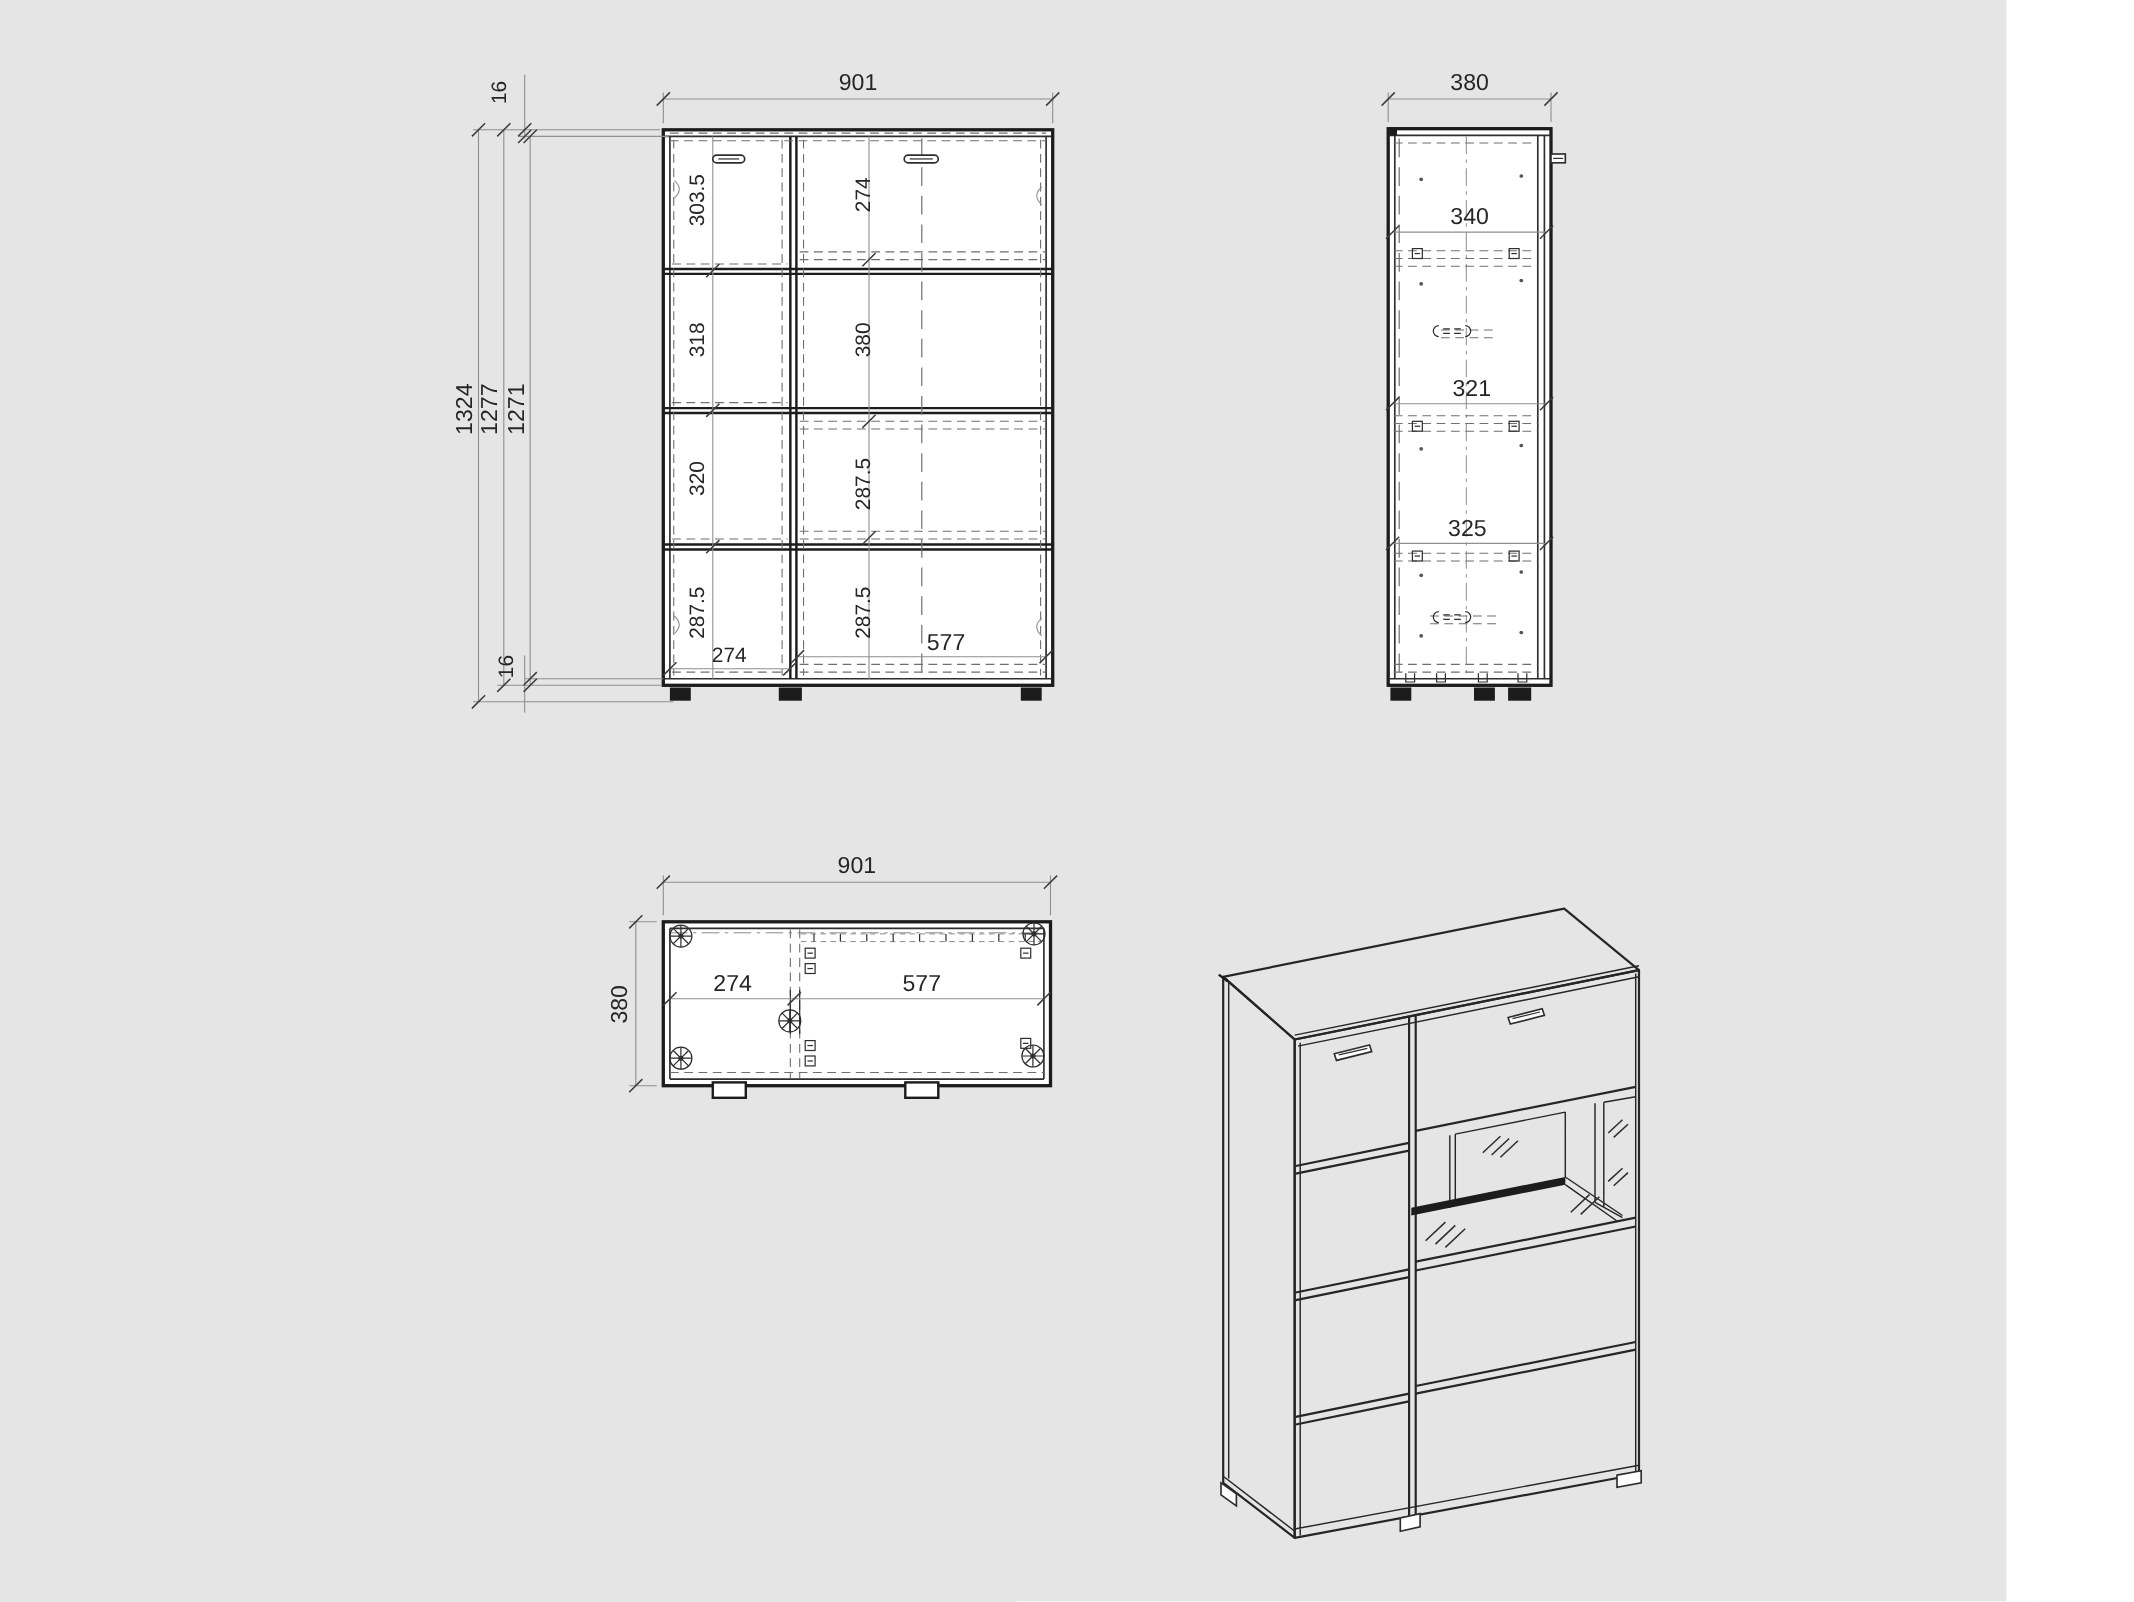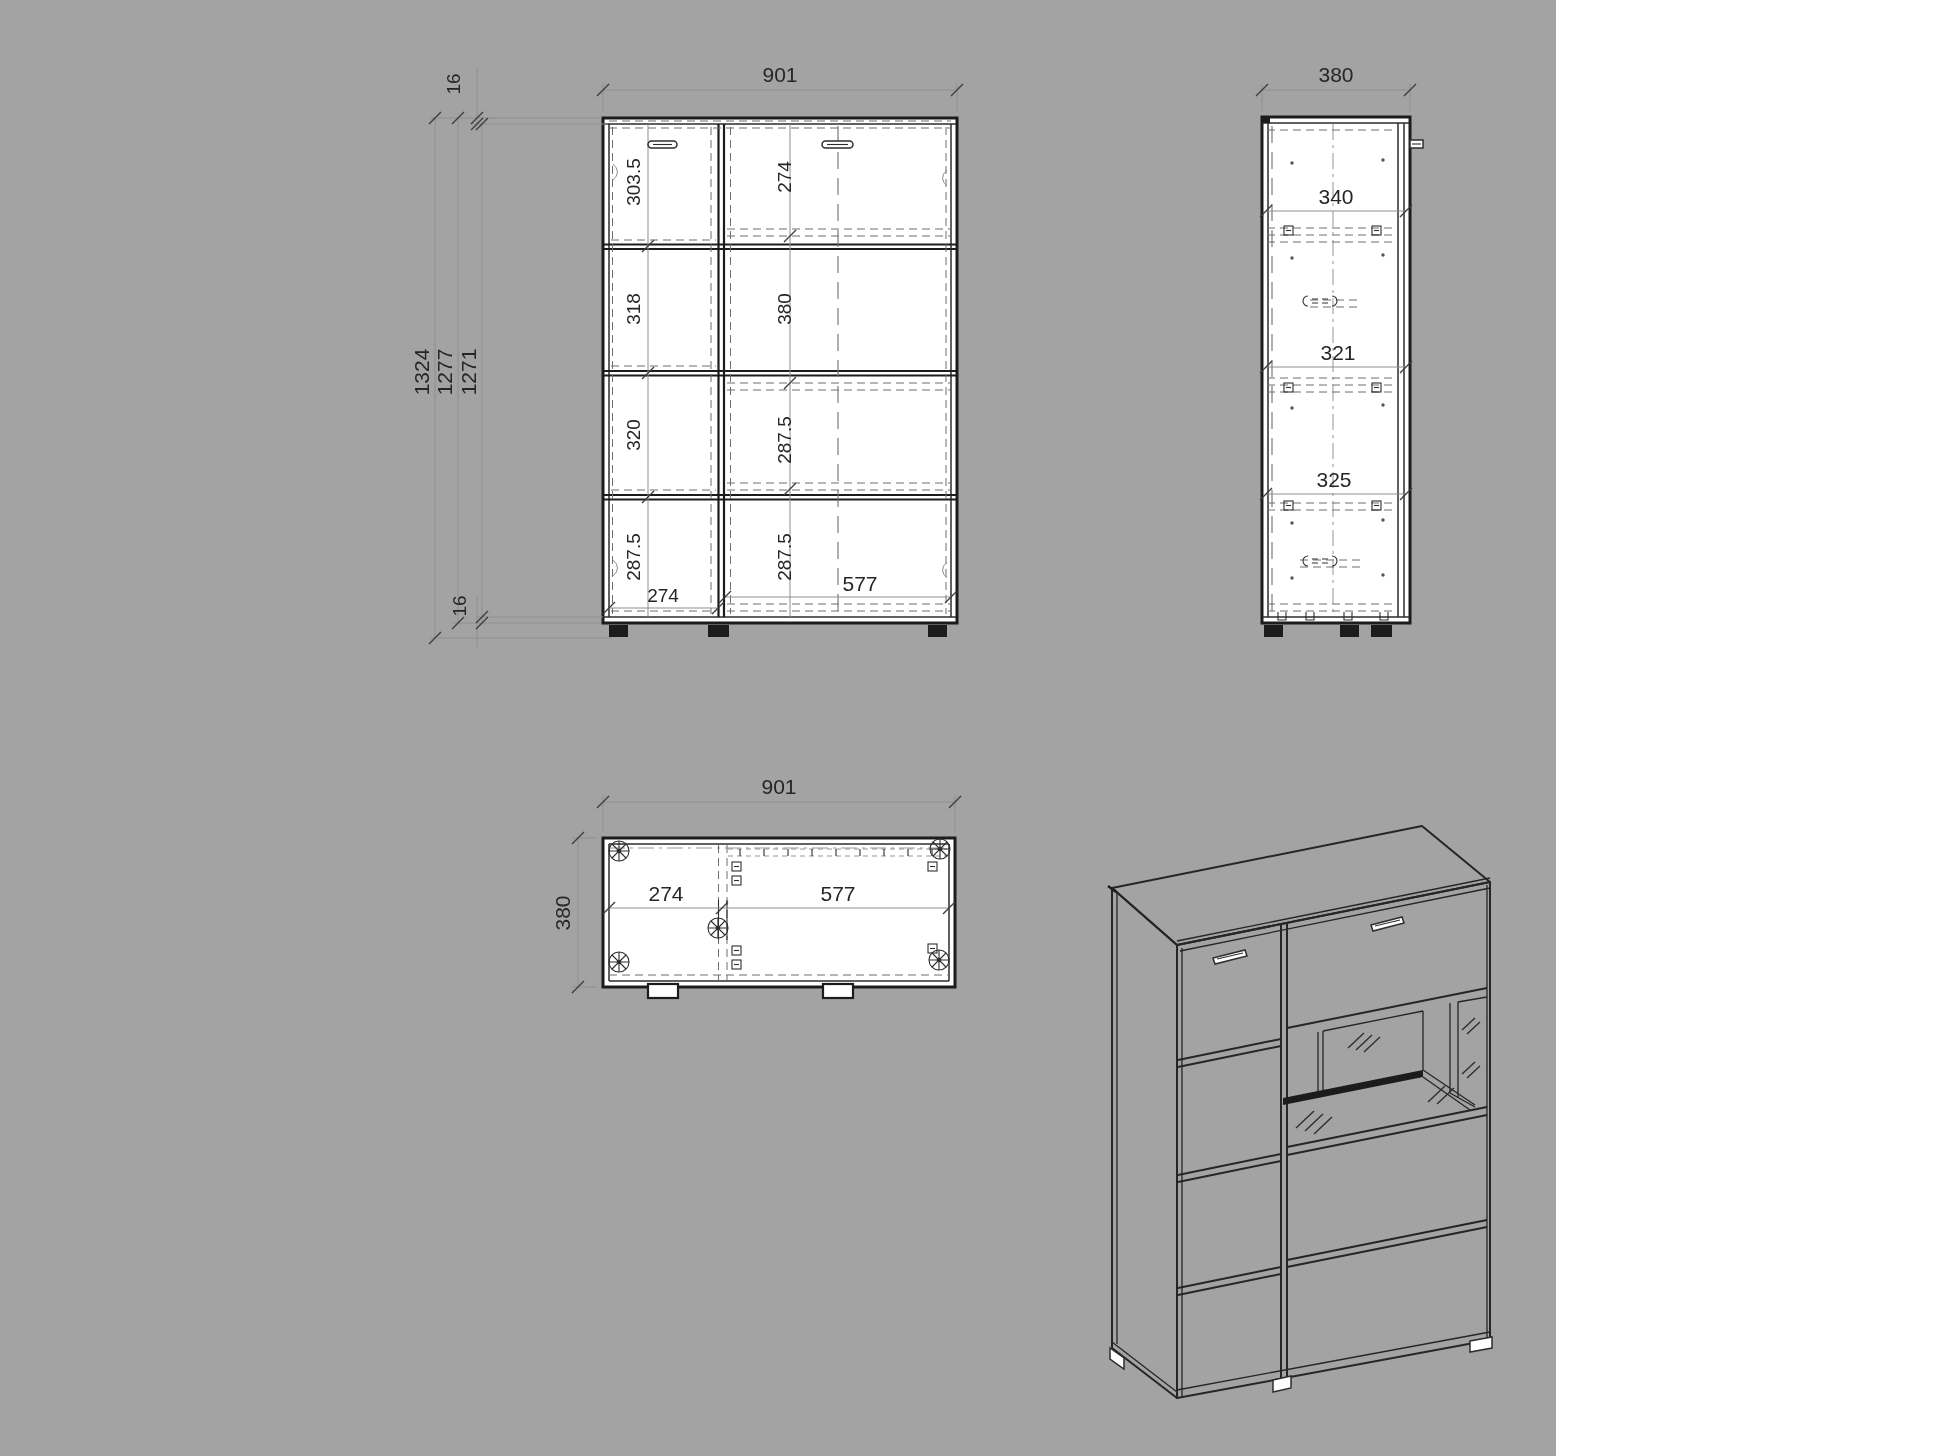--- a/index.html
+++ b/index.html
@@ -1,16 +1,16 @@
 <!DOCTYPE html>
 <html><head>
 <meta charset="utf-8">
 <style>
   html,body{margin:0;padding:0;background:#ffffff;}
-  .page{position:relative;width:1556px;height:1456px;background:#a3a3a3;overflow:hidden;}
+  .page{position:relative;width:1824px;height:1456px;background:#e5e5e5;overflow:hidden;}
   svg{display:block;}
   
   .b3{stroke:#1c1c1c;stroke-width:3;fill:none;stroke-linejoin:miter;}
   .b2{stroke:#1c1c1c;stroke-width:2.2;fill:none;}
   .m {stroke:#2e2e2e;stroke-width:1.5;fill:none;}
   .m2{stroke:#2e2e2e;stroke-width:1.1;fill:none;}
   .t {stroke:#8f8f8f;stroke-width:1;fill:none;}
   .d {stroke:#6f6f6f;stroke-width:1;fill:none;stroke-dasharray:8 5;}
   .ds{stroke:#8a8a8a;stroke-width:.9;fill:none;stroke-dasharray:5 4;}
   .ld{stroke:#6f6f6f;stroke-width:1.1;fill:none;stroke-dasharray:17 9;}

